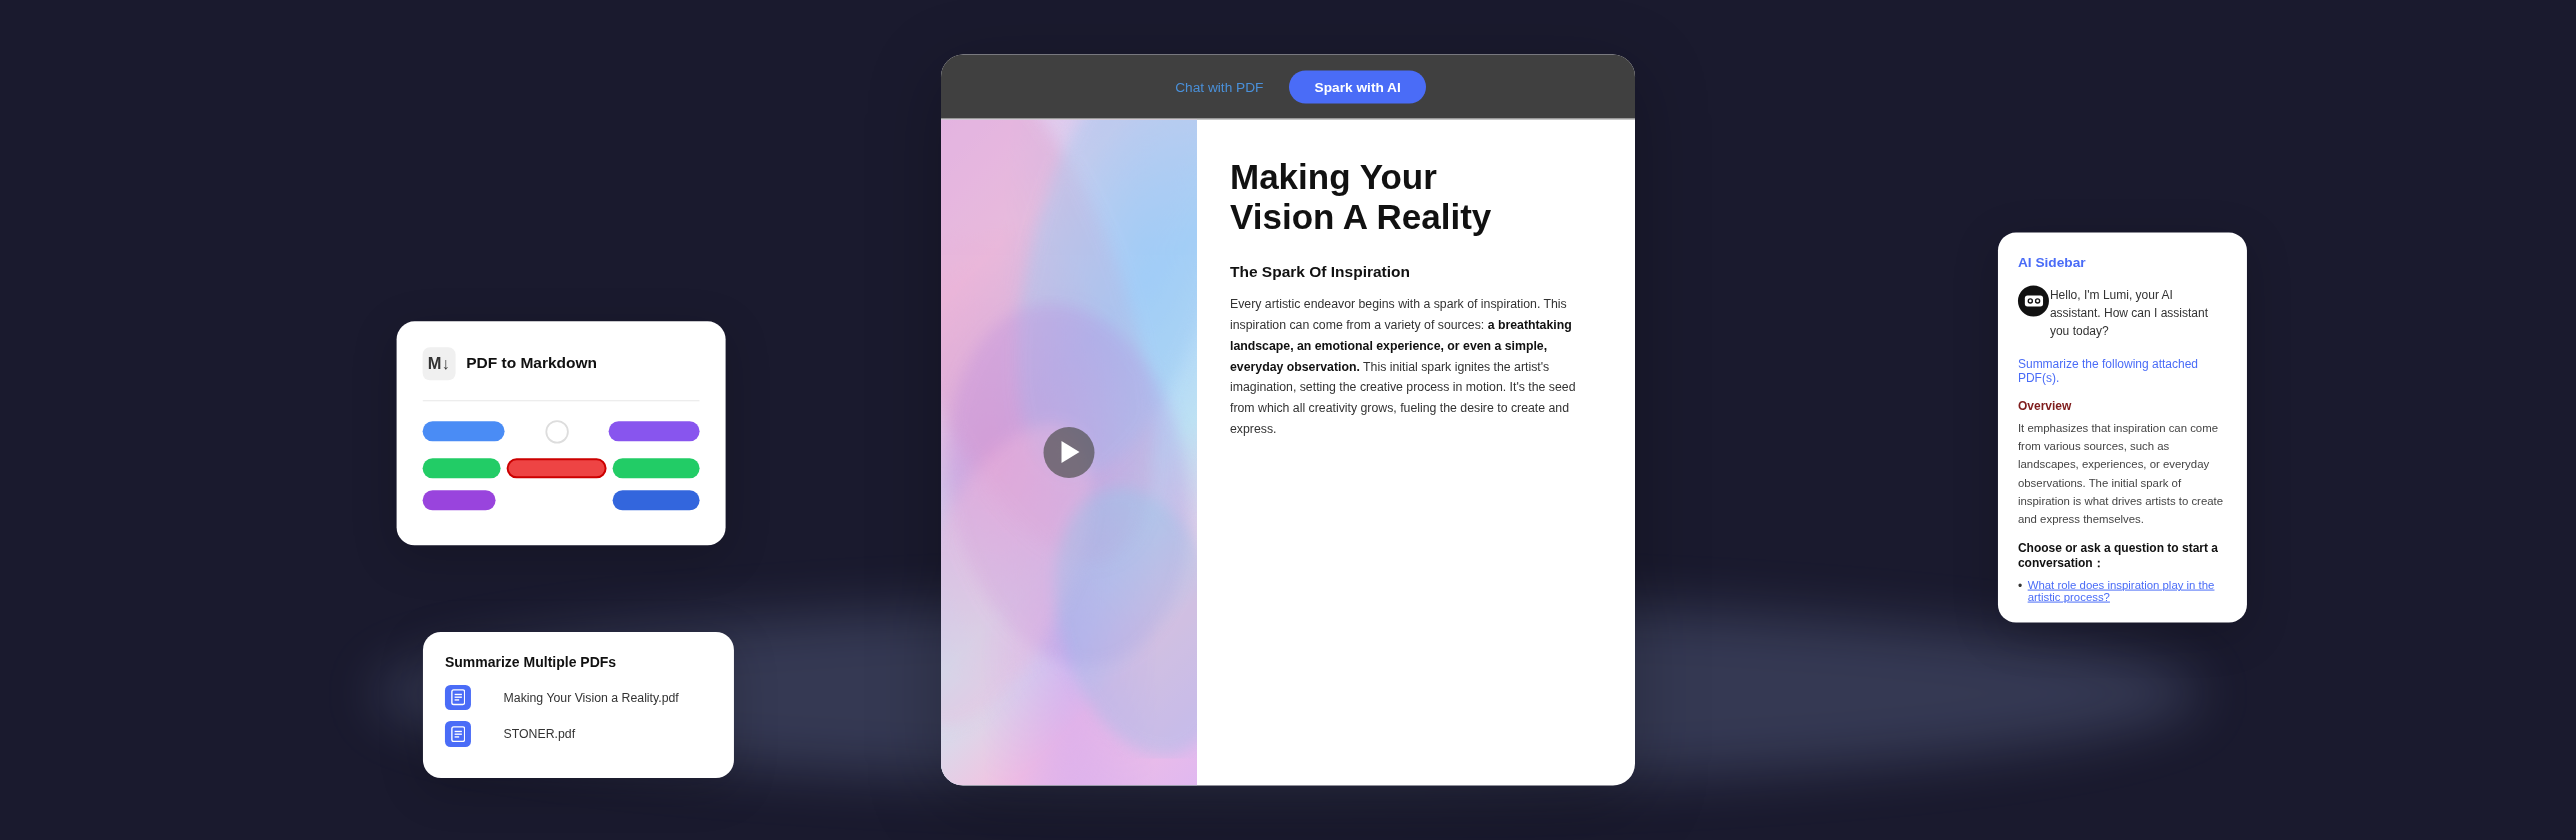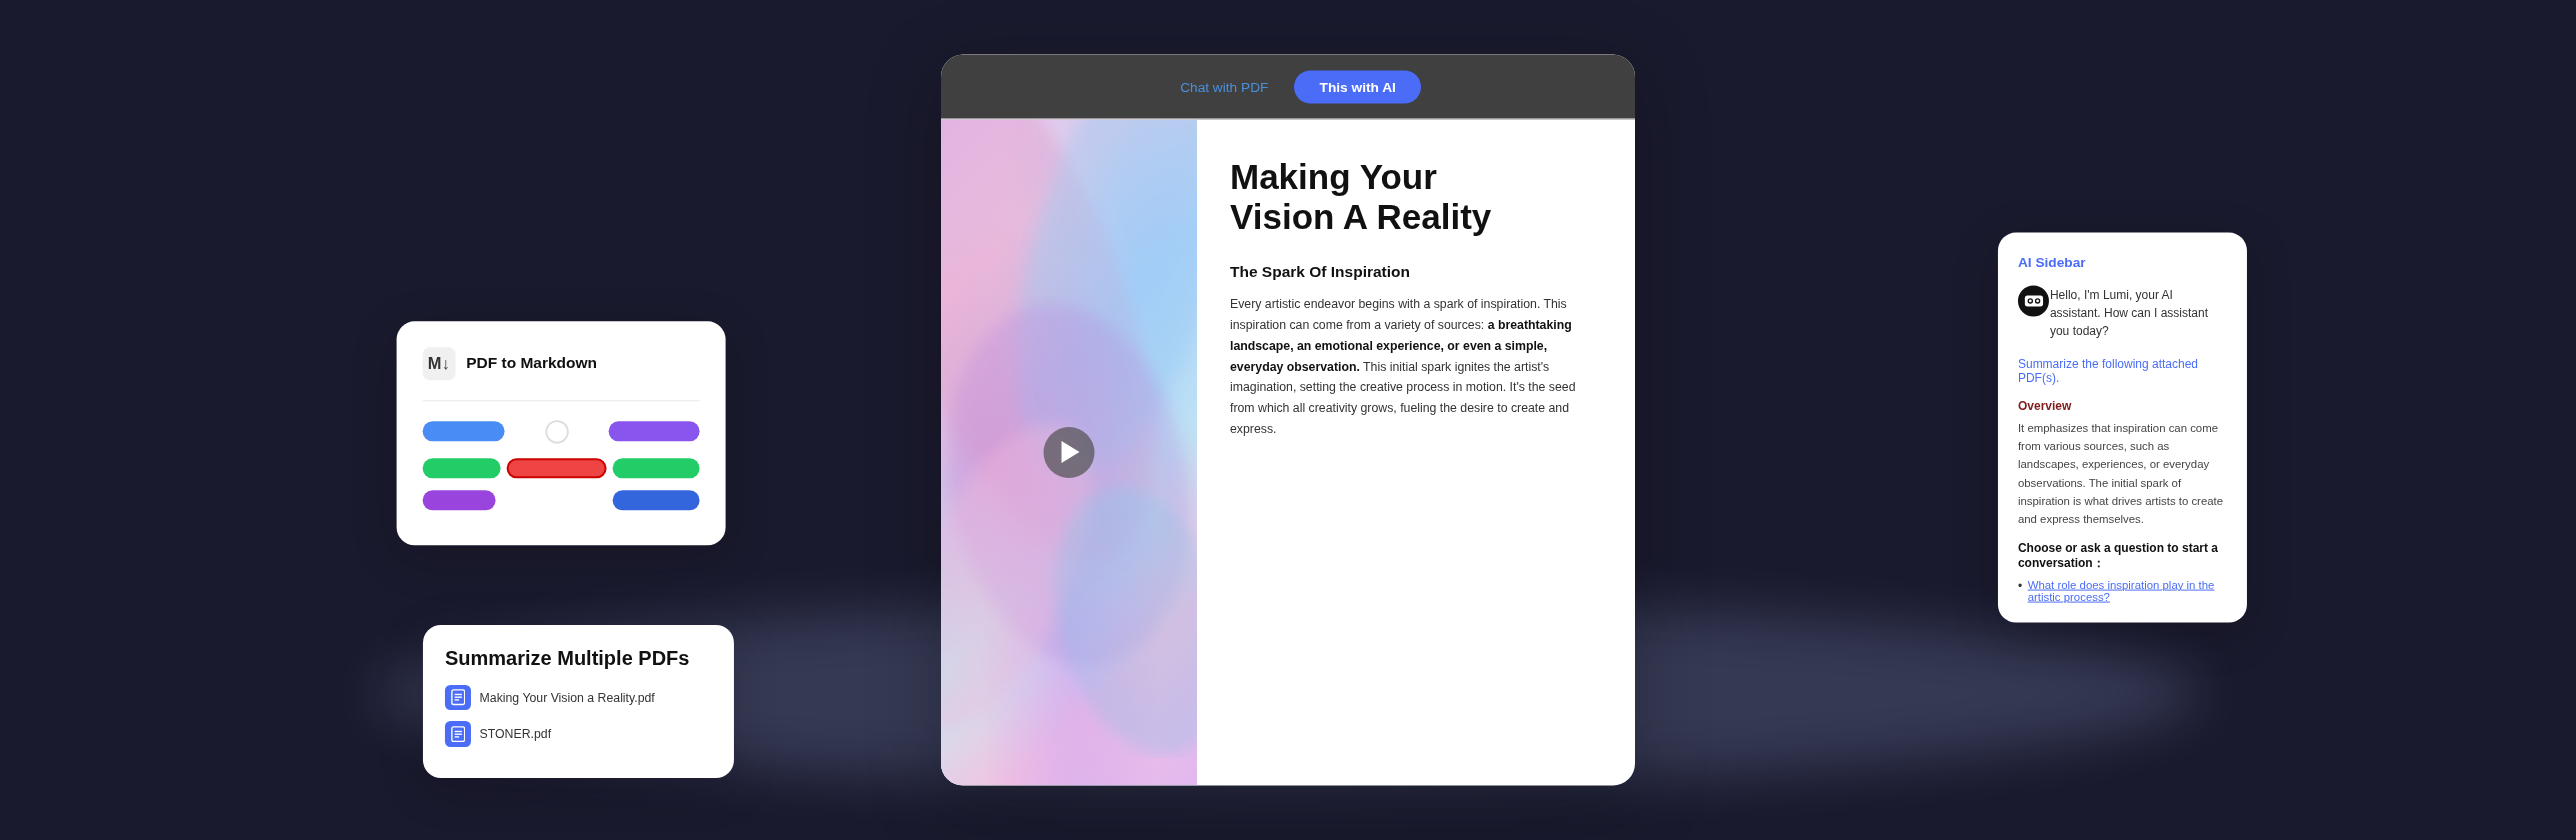--- a/index.html
+++ b/index.html
@@ -244,21 +244,21 @@
       transform: translateX(-55%);
       width: 311px;
       background: #fff;
       border-radius: 18px;
       box-shadow: 0 11px 46px rgba(0,0,0,0.18);
       padding: 22px 22px 20px;
       z-index: 15;
     }
 
     .summarize-title {
-      font-size: 20px;
+      font-size: 14px;
       font-weight: 700;
       color: #111;
       margin-bottom: 14.6px;
     }
 
     .pdf-file-item {
       display: flex;
       align-items: center;
       gap: 9px;
       margin-bottom: 11px;
@@ -273,20 +273,21 @@
       align-items: center;
       justify-content: center;
       color: #fff;
       font-size: 11px;
       font-weight: 700;
     }
 
     .pdf-file-name {
       font-size: 12.3px;
       color: #333;
+      margin-left: 24px;
     }
 
     
     .ai-sidebar-card {
       position: absolute;
       right: calc(50% - 822px);
       top: 50%;
       transform: translate(55%, -48%);
       width: 249px;
       background: #fff;
@@ -372,21 +373,21 @@
 </head>
 <body>
 
 <div class="scene">
   <div class="bg-blob"></div>
 
   <div class="main-card">
 
     <div class="tab-bar">
       <button class="tab-btn inactive">Chat with PDF</button>
-      <button class="tab-btn active">This with AI</button>
+      <button class="tab-btn active">Spark with AI</button>
     </div>
 
     <div class="card-content">
 
       <div class="pdf-left">
         <div class="marble-bg">
 
           <svg width="256" height="639" viewBox="0 0 280 700" xmlns="http://www.w3.org/2000/svg" style="position:absolute;top:0;left:0;opacity:0.7;">
             <defs>
               <filter id="blur1">

